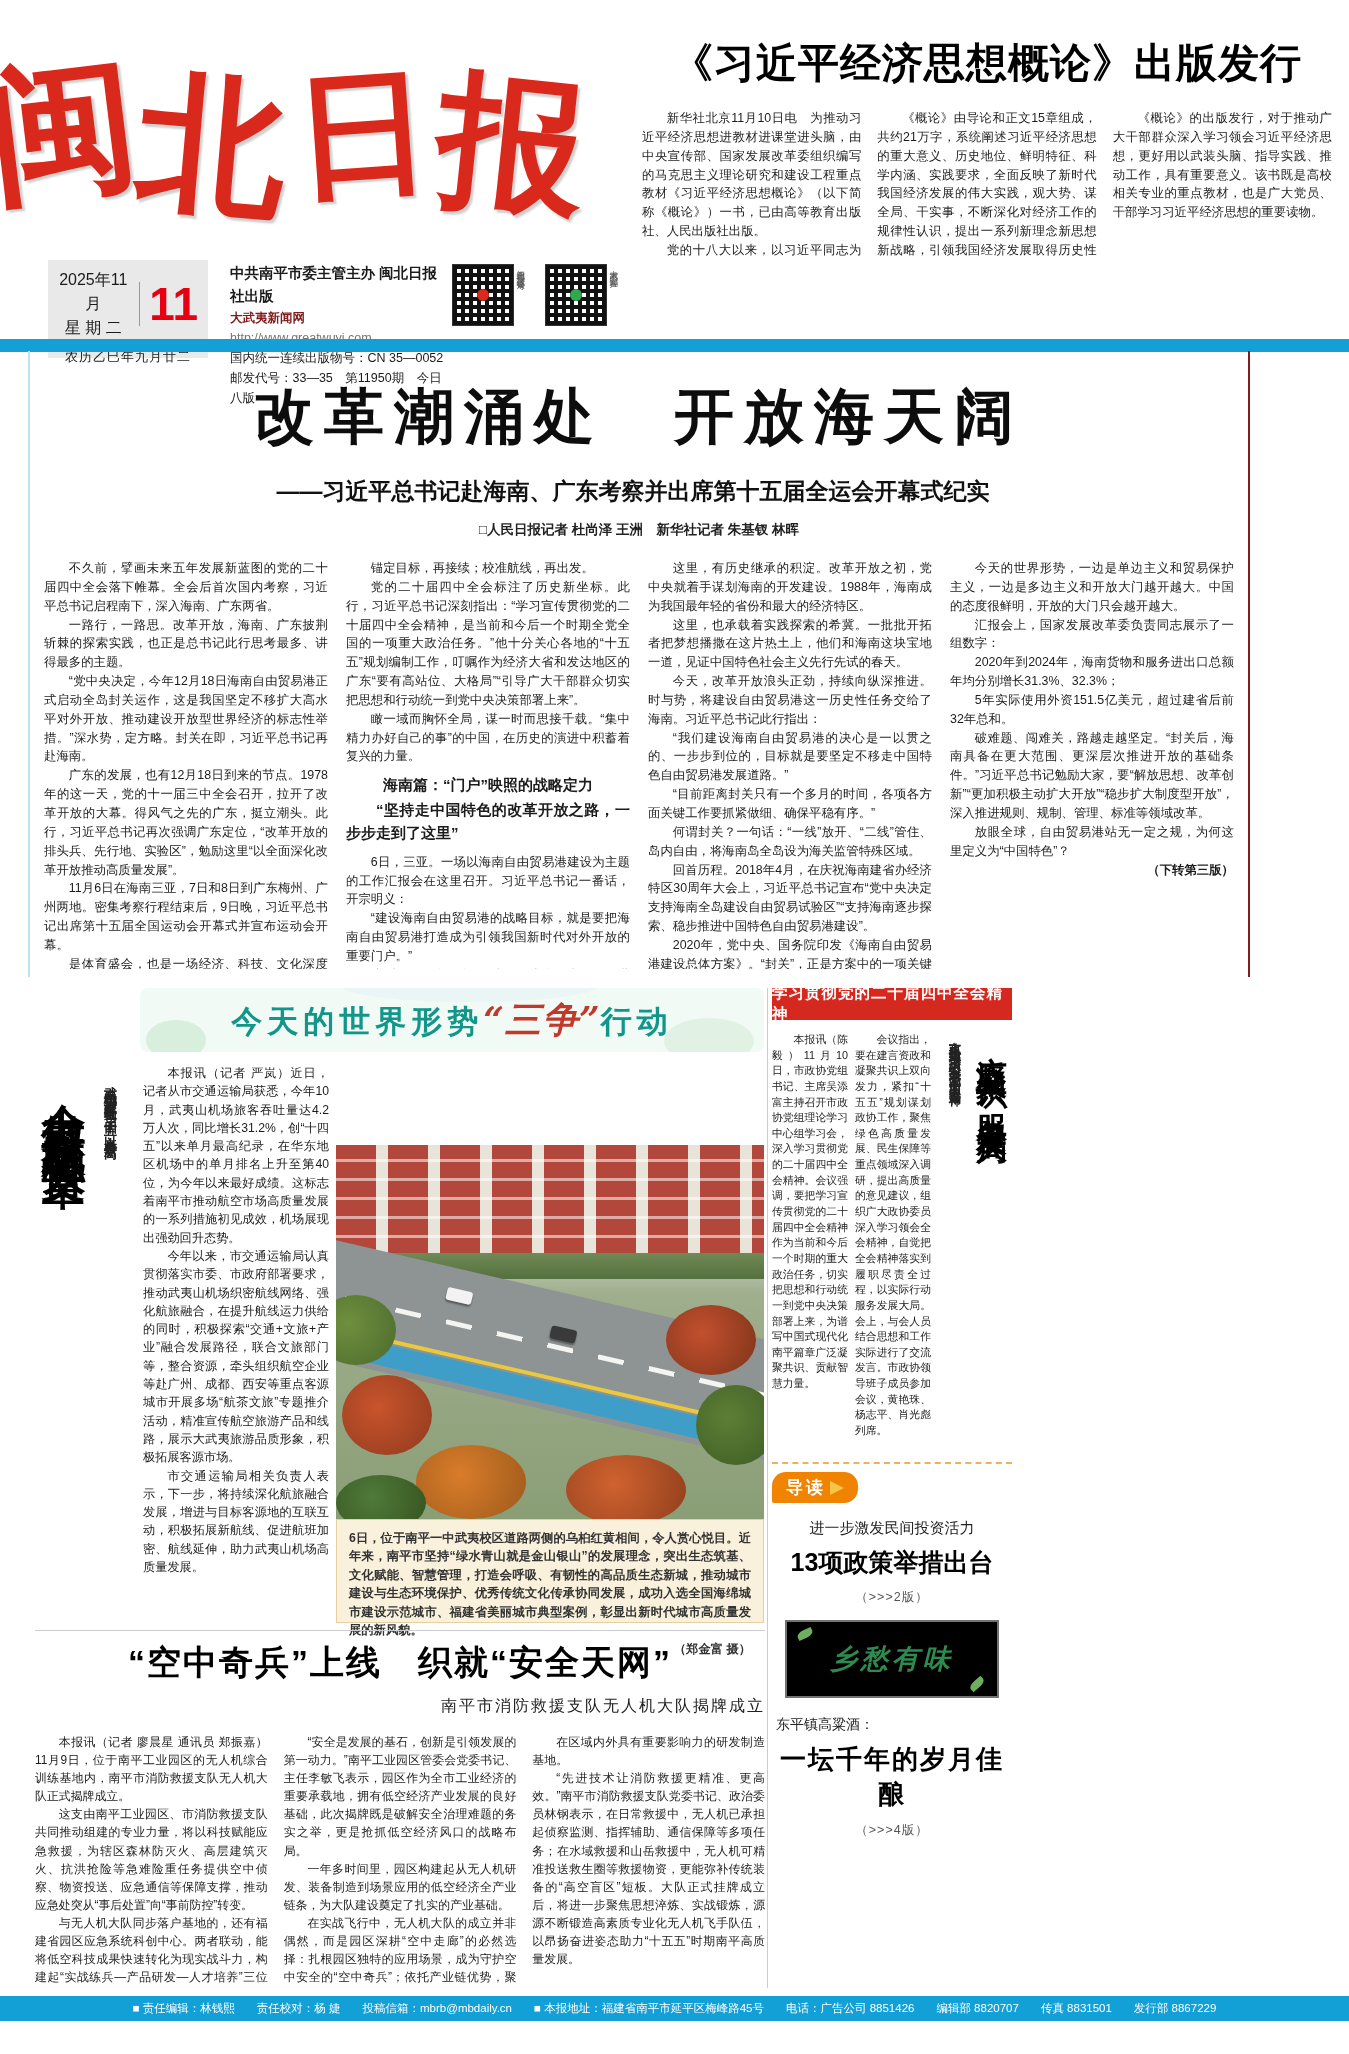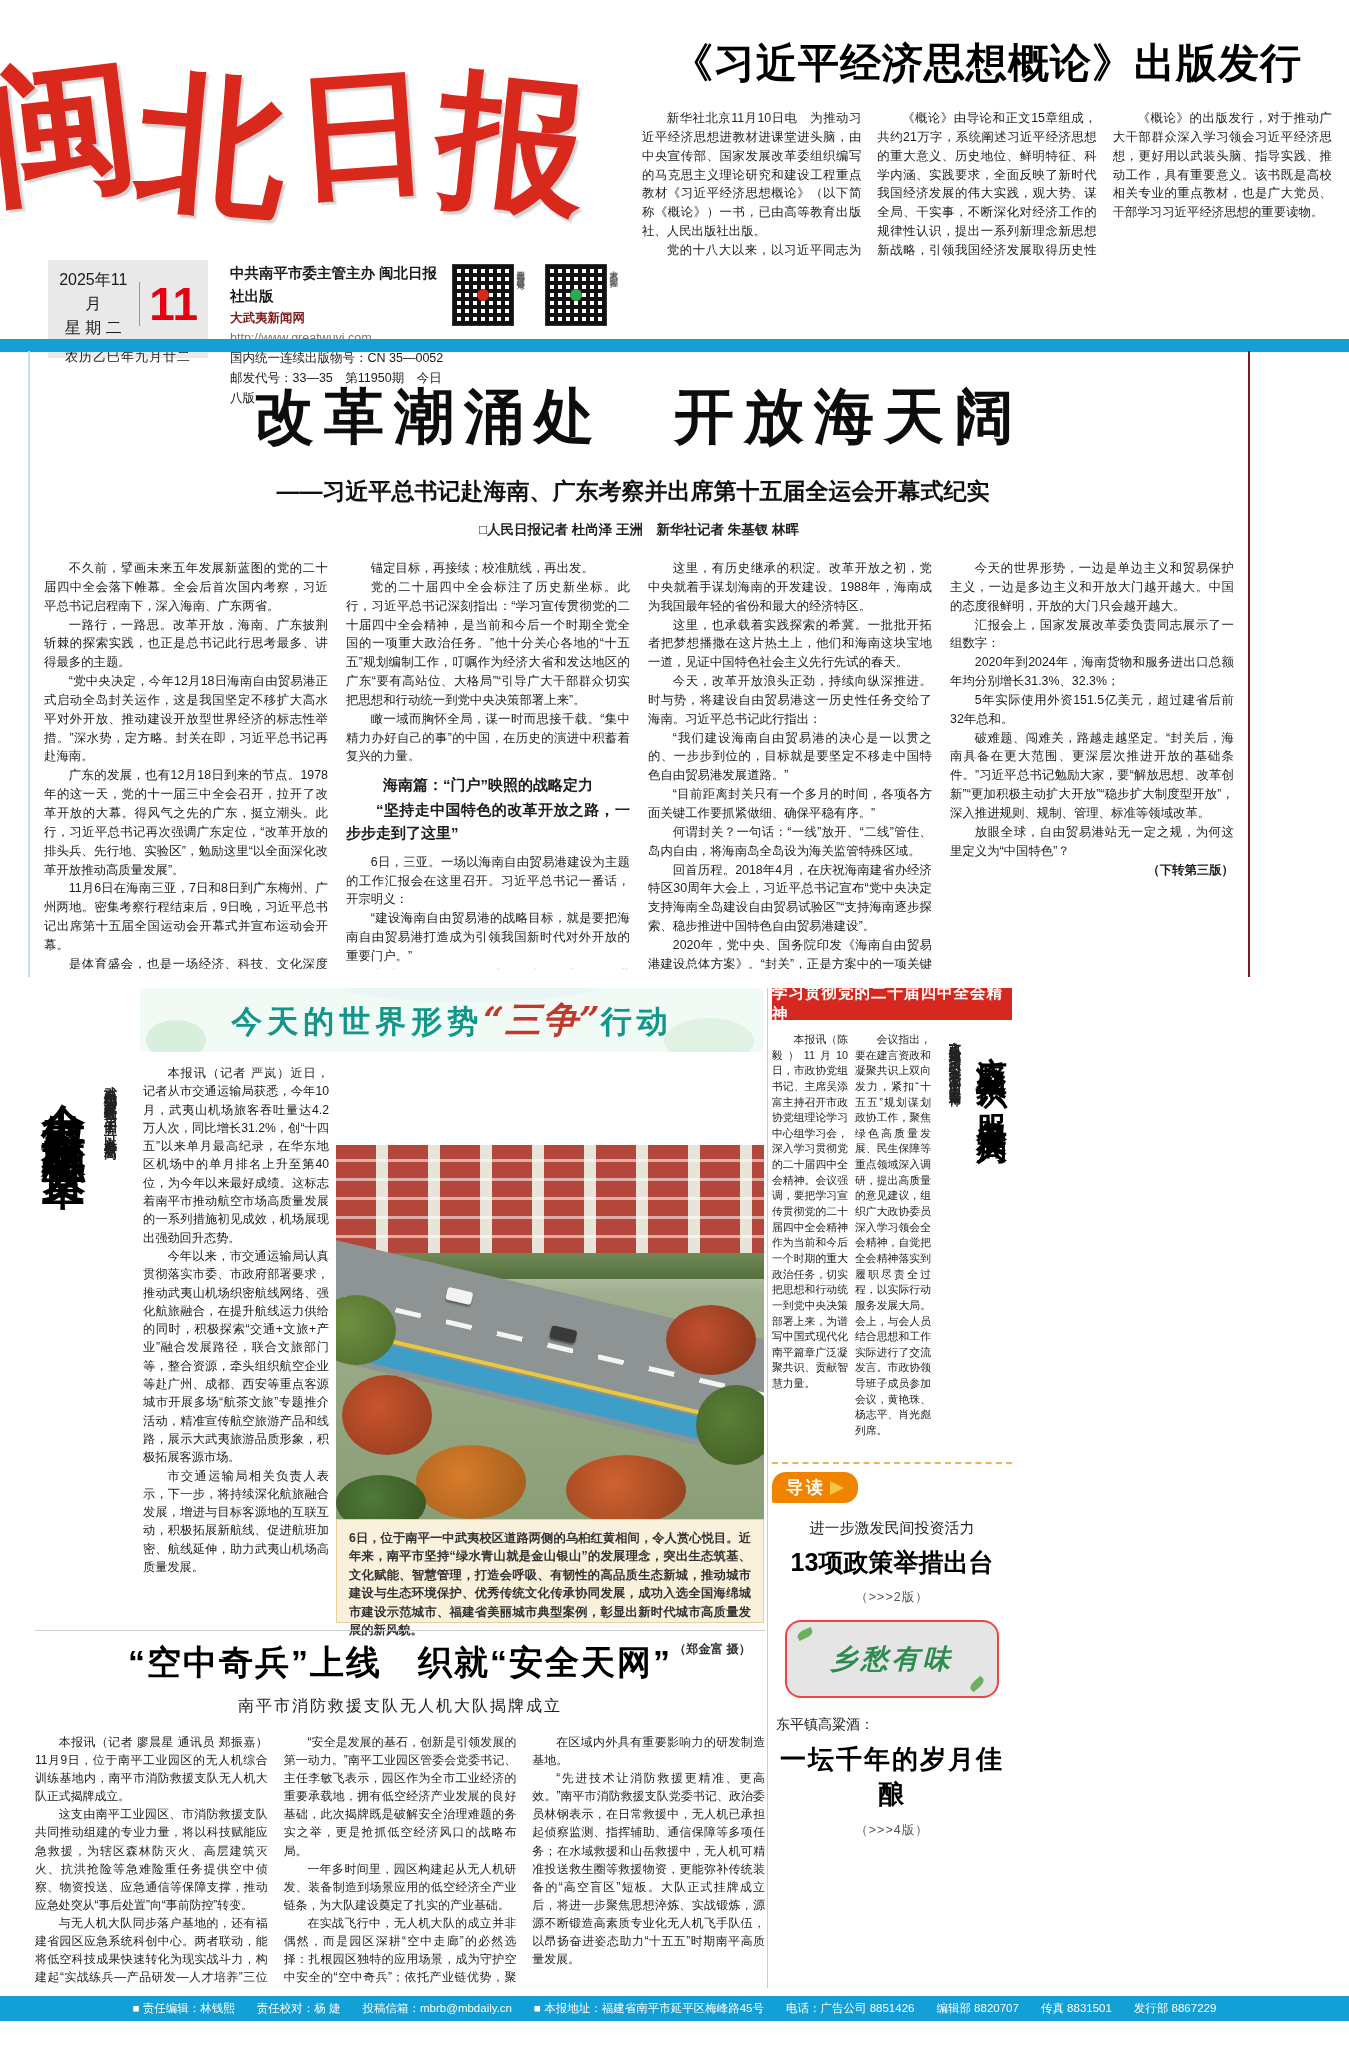--- a/index.html
+++ b/index.html
@@ -114,35 +114,35 @@
   
   .daodu{position:absolute;left:772px;top:1462px;width:240px;height:370px;
         border-top:2px dashed #f0b05a;padding-top:8px;box-sizing:border-box;}
   .daodu-badge{position:relative;display:inline-flex;align-items:center;gap:4px;background:#f08300;
         color:#fff;font-size:17px;font-weight:900;border-radius:14px 14px 14px 2px;padding:4px 14px;letter-spacing:3px;}
   .pencil{width:0;height:0;border-left:14px solid #f6c544;border-top:7px solid transparent;
         border-bottom:7px solid transparent;display:inline-block;}
   .daodu-l1{margin:16px 0 0 0;text-align:center;font-size:15px;color:#222;}
   .daodu-l2{margin:8px 0 0 0;text-align:center;font-size:25px;font-weight:900;color:#000;}
   .pageref{margin:10px 0 0 0;text-align:center;font-size:12.5px;color:#555;letter-spacing:1px;}
-  .xiangchou{margin:14px auto 0 auto;width:210px;height:74px;border:2px solid #ef4444;border-radius:16px;
-        background:#e5e5e5;display:flex;align-items:center;justify-content:center;position:relative;}
+  .xiangchou{margin:14px auto 0 auto;width:210px;height:74px;border:2px solid #737373;border-radius:0;
+        background:#000000;display:flex;align-items:center;justify-content:center;position:relative;}
   .xiangchou .leaf{position:absolute;width:16px;height:8px;background:#6fae5e;border-radius:50% 0 50% 0;}
   .leaf1{left:10px;top:8px;transform:rotate(-25deg);}
   .leaf2{right:12px;bottom:8px;transform:rotate(140deg);}
   .xiangchou-text{font-family:"DejaVu Serif","Liberation Serif",serif;font-style:italic;font-weight:900;
         font-size:27px;color:#2e8b4f;letter-spacing:4px;}
   .liquor-label{margin:18px 0 0 4px;font-size:14px;color:#222;}
   .liquor-title{margin:8px 0 0 0;text-align:center;font-size:26px;font-weight:900;
         font-family:"DejaVu Serif","Liberation Serif",serif;color:#000;letter-spacing:2px;}
   
   .hdivider{position:absolute;left:35px;top:1630px;width:730px;height:1px;background:#cccccc;}
   .drone{position:absolute;left:35px;top:1640px;width:730px;height:352px;}
   .drone h1{margin:0;text-align:center;font-size:34px;font-weight:900;color:#000;letter-spacing:2px;}
-  .drone h2{margin:10px 0 16px 0;text-align:center;font-size:16px;font-weight:400;color:#222;letter-spacing:2px;}
+  .drone h2{margin:10px 0 16px 0;text-align:right;font-size:16px;font-weight:400;color:#222;letter-spacing:2px;}
   .drone-cols{display:flex;gap:16px;margin-top:16px;height:252px;overflow:hidden;}
   .drone-cols .ncol{flex:1;overflow:hidden;}
   .drone-cols .ncol p{font-size:11.9px;}
   
   .footer-bar{position:absolute;left:0;top:1996px;width:1349px;height:25px;background:#13a0d7;
         display:flex;align-items:center;justify-content:center;gap:22px;}
   .footer-bar span{color:#ffffff;font-size:11.5px;white-space:nowrap;}
 </style>
 </head>
 <body>

